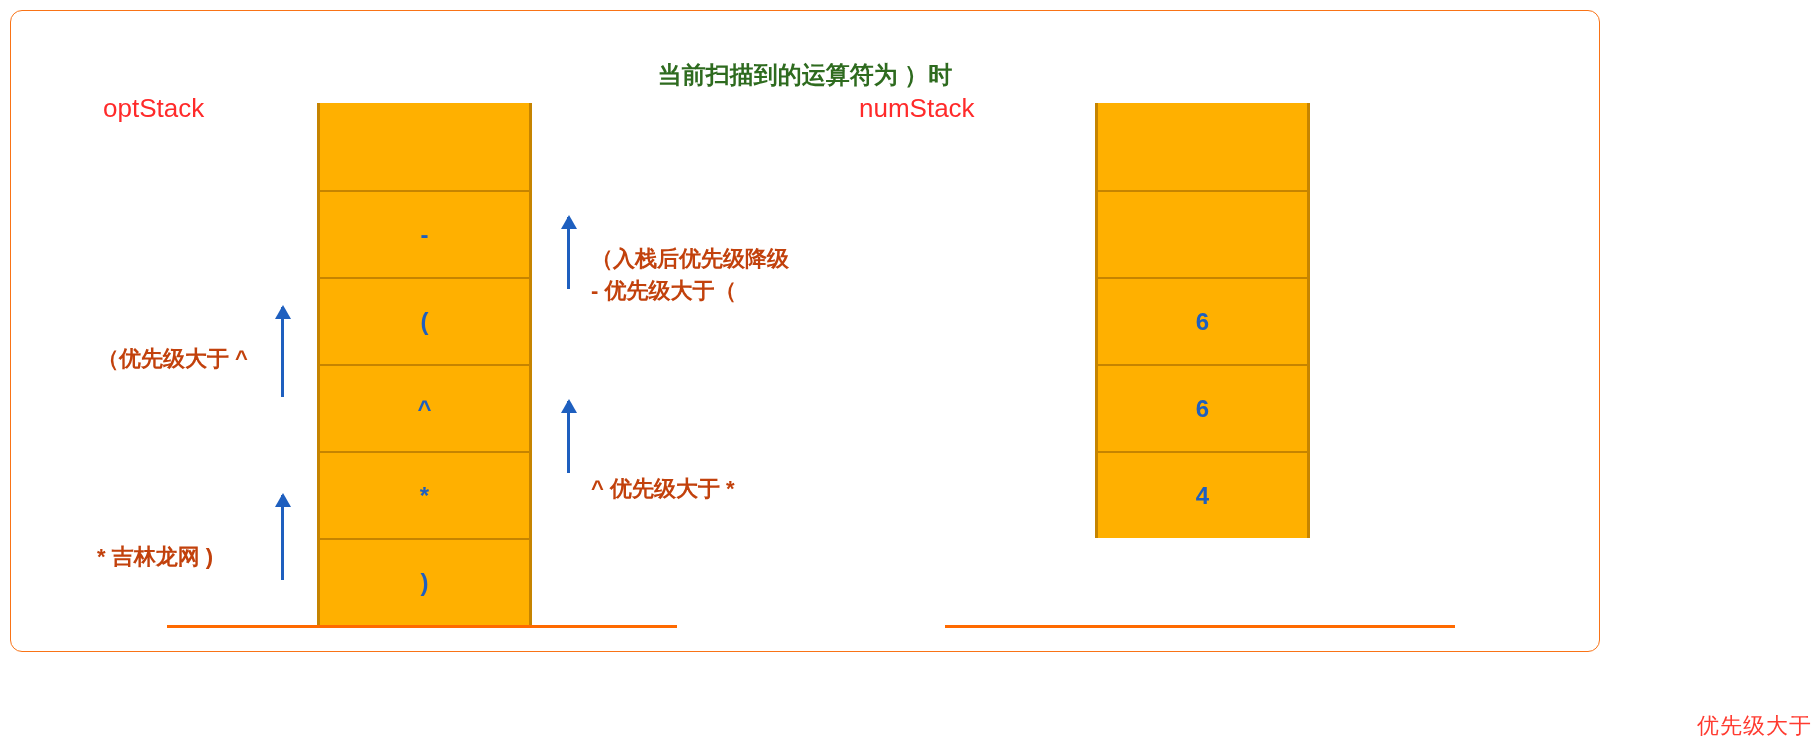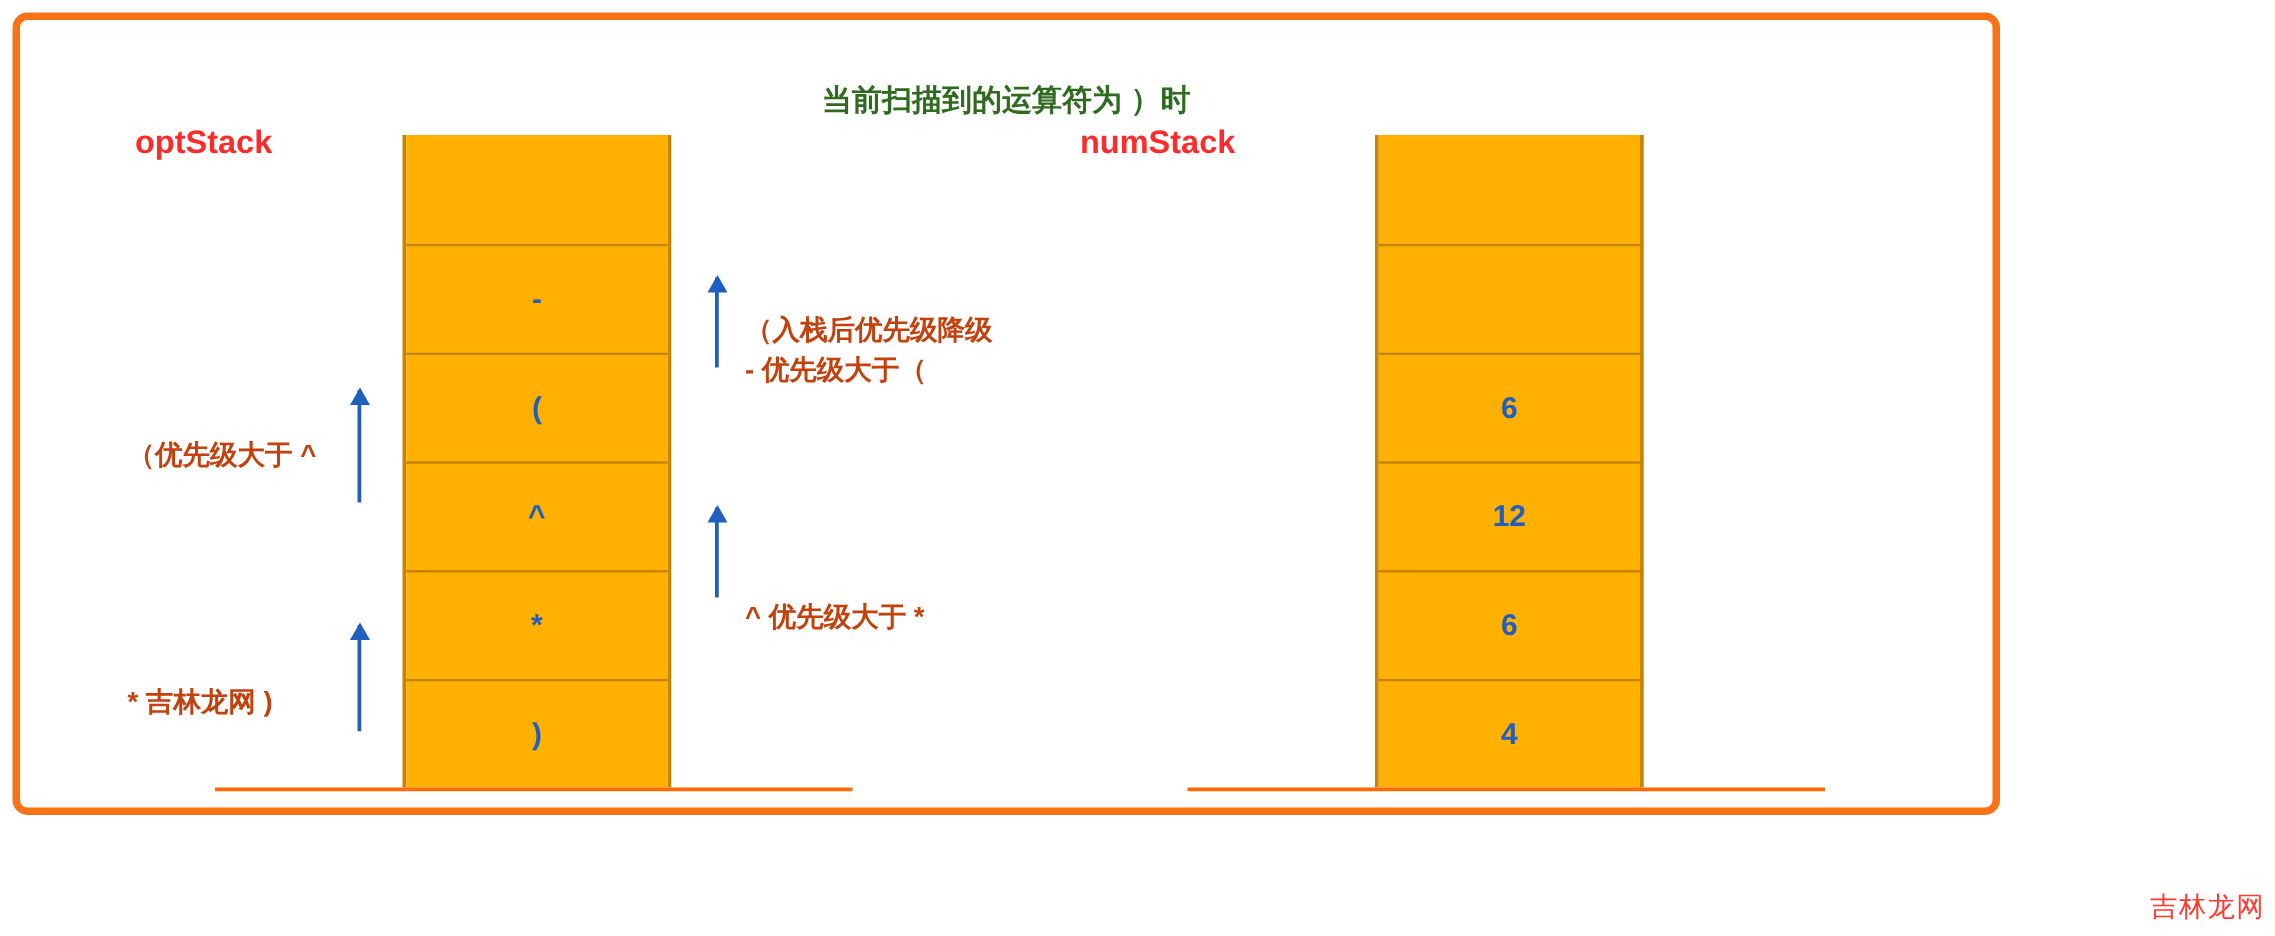--- a/index.html
+++ b/index.html
@@ -9,37 +9,37 @@
     width: 1820px;
     height: 749px;
     position: relative;
   }
   .canvas {
     position: absolute;
     left: 10px;
     top: 10px;
     width: 1590px;
     height: 642px;
-    border: 6px solid #f97316;
+    border: 1px solid #f97316;
     border-radius: 12px;
     background: #ffffff;
   }
   .title {
     position: absolute;
     top: 48px;
     left: 50%;
     transform: translateX(-50%);
     font-size: 24px;
     font-weight: bold;
     color: #2e6b1f;
   }
   .stack-label {
     position: absolute;
     font-size: 26px;
-    font-weight: bold;
+    font-weight: normal;
     color: #ff2a2a;
     text-align: right;
   }
   .stack {
     position: absolute;
     width: 215px;
     border-left: 3px solid #c68400;
     border-right: 3px solid #c68400;
   }
   .cell {
@@ -109,21 +109,20 @@
     <div class="cell">)</div>
   </div>
   <div class="baseline" style="left:156px; top:614px; width:510px;"></div>
 
   <div class="stack-label" style="left:848px; top:82px;">numStack</div>
 
   <div class="stack" style="left:1084px; top:92px;">
     <div class="cell" style="border-top:none;"></div>
     <div class="cell"></div>
     <div class="cell">6</div>
-    <div class="cell">12</div>
     <div class="cell">6</div>
     <div class="cell">4</div>
   </div>
   <div class="baseline" style="left:934px; top:614px; width:510px;"></div>
 
   <div class="arrow" style="left:270px; top:296px; height:90px;"></div>
   <div class="arrow" style="left:270px; top:484px; height:85px;"></div>
 
   <div class="arrow" style="left:556px; top:206px; height:72px;"></div>
   <div class="arrow" style="left:556px; top:390px; height:72px;"></div>
@@ -132,13 +131,13 @@
   <div class="note" style="left:86px; top:530px;">* 吉林龙网 )</div>
 
   <div class="note" style="left:580px; top:232px;">
     <span>（入栈后优先级降级</span><br>
     <span>- 优先级大于（</span>
   </div>
   <div class="note" style="left:580px; top:426px;margin-top:36px;">^ 优先级大于 *</div>
 
 </div>
 
-<div class="watermark">吉林龙网</div>
+<div class="watermark">优先级大于</div>
 
 </body></html>

